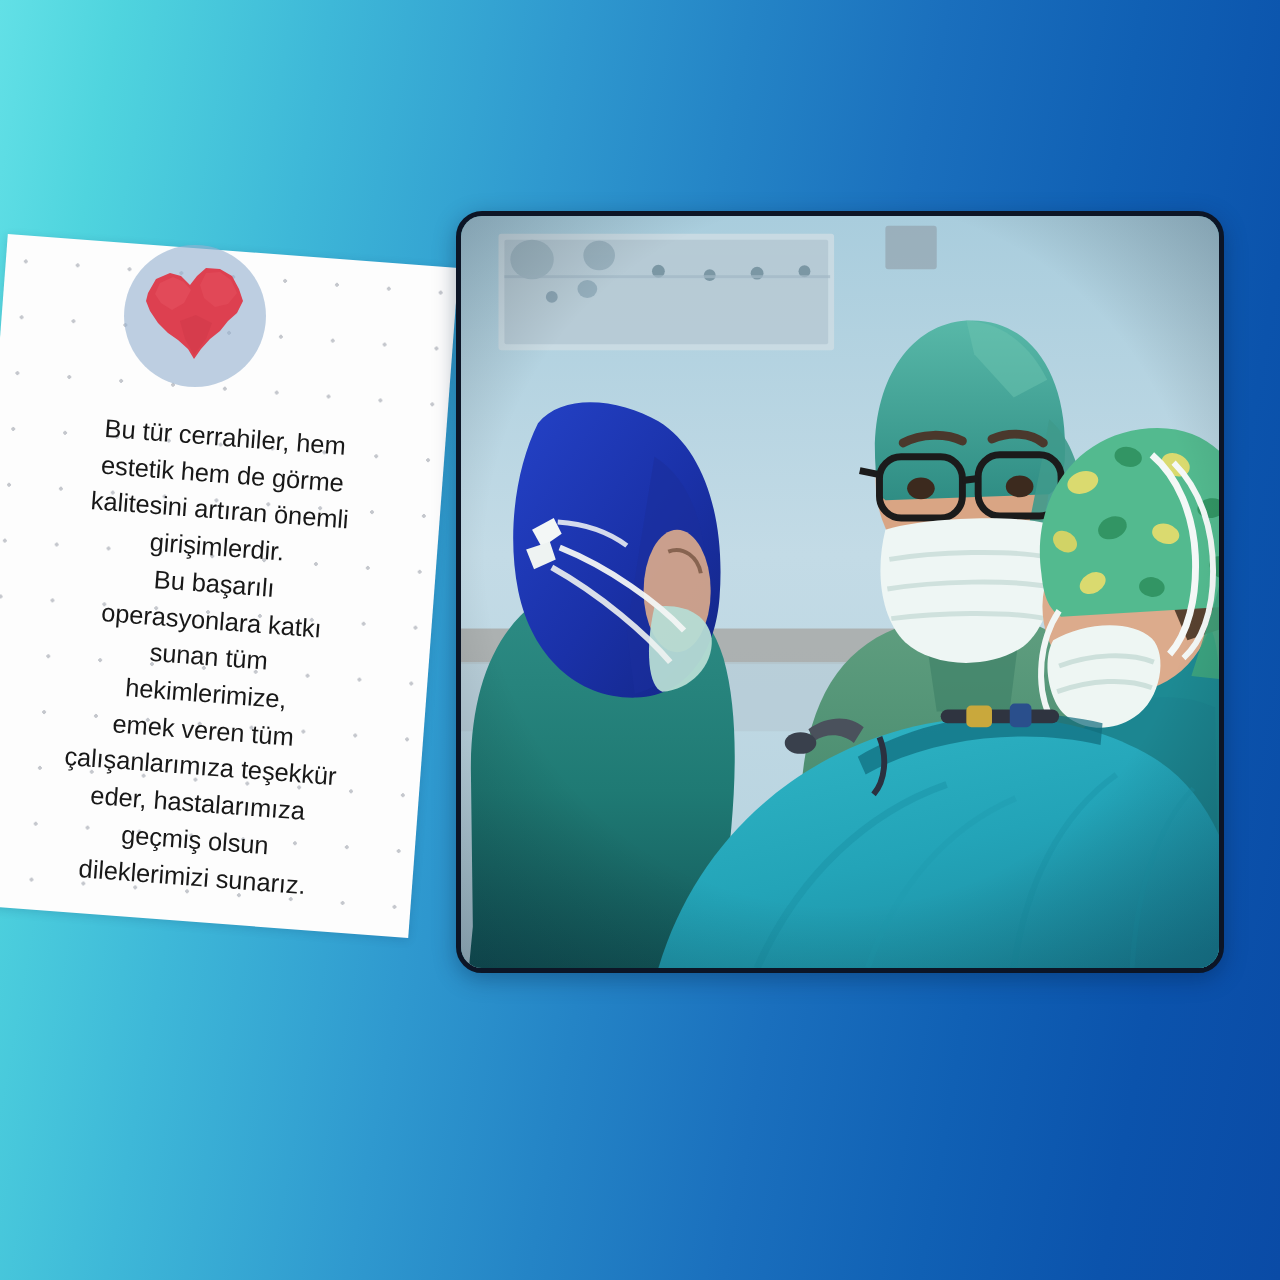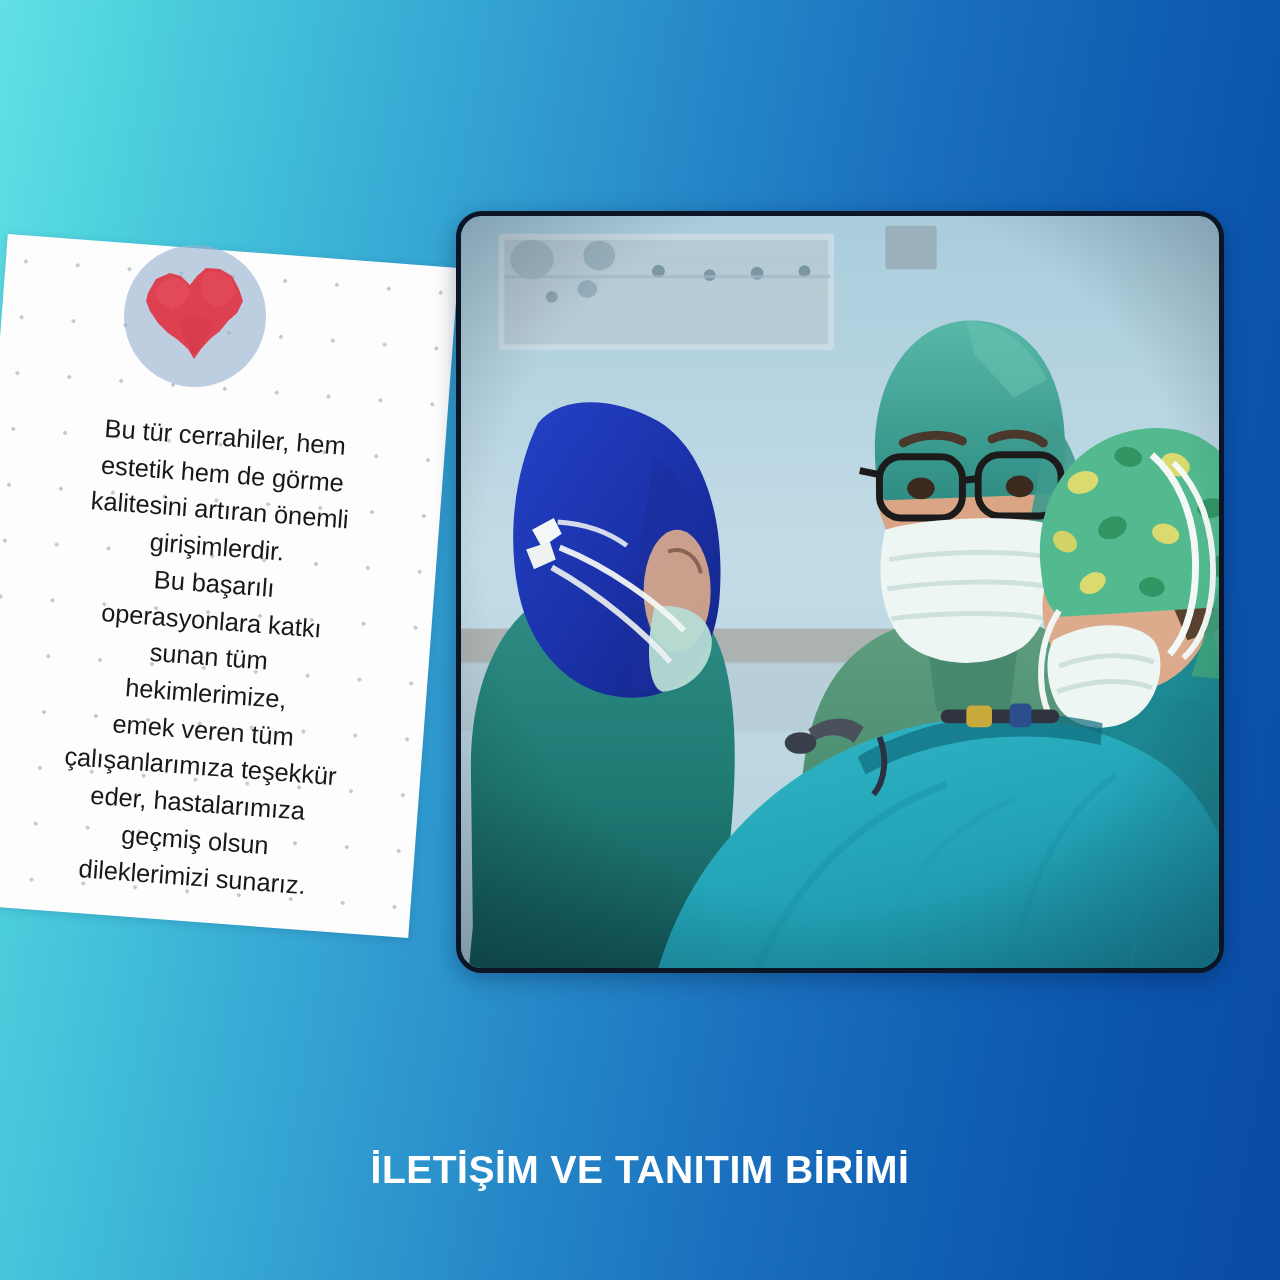--- a/index.html
+++ b/index.html
@@ -327,15 +327,14 @@
         <rect x="556" y="494" width="22" height="24" rx="5" fill="#2a4f8c"></rect>
         <path d="M352 520 C372 506 394 506 408 518 L398 534 C386 524 370 524 358 532 Z" fill="#4a515c"></path>
         <ellipse cx="344" cy="534" rx="16" ry="11" fill="#39404c"></ellipse>
         <path d="M424 528 C432 548 430 572 418 586" stroke="#2b3140" stroke-width="6" fill="none"></path>
       </g>
 
       <rect x="0" y="0" width="768" height="762" fill="url(#vig)"></rect>
     </svg>
   </div>
 
-  <div class="caption">İLETİŞİM VE TANITIM BİRİMİ</div>
 
 </div>
 
 </body></html>

